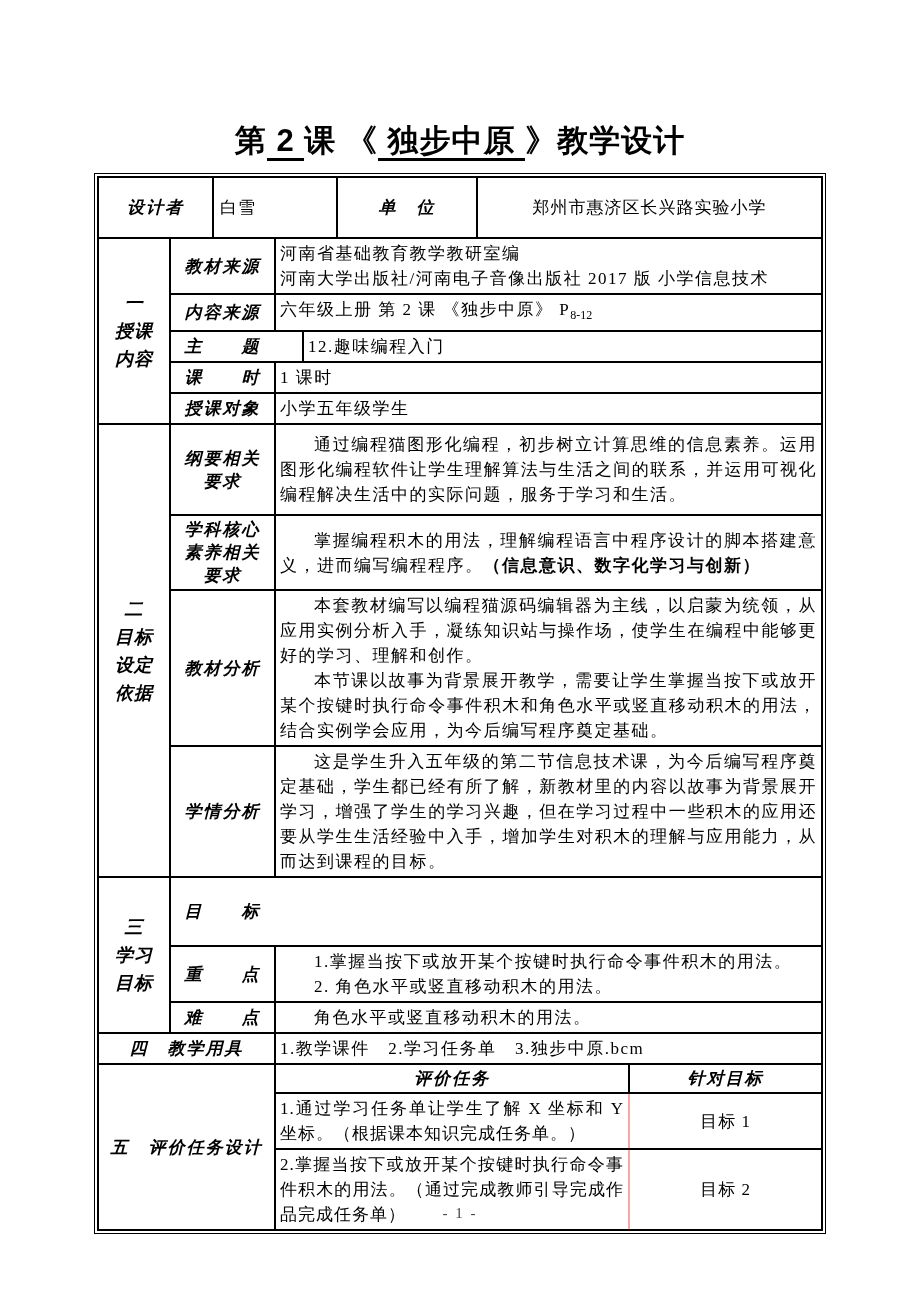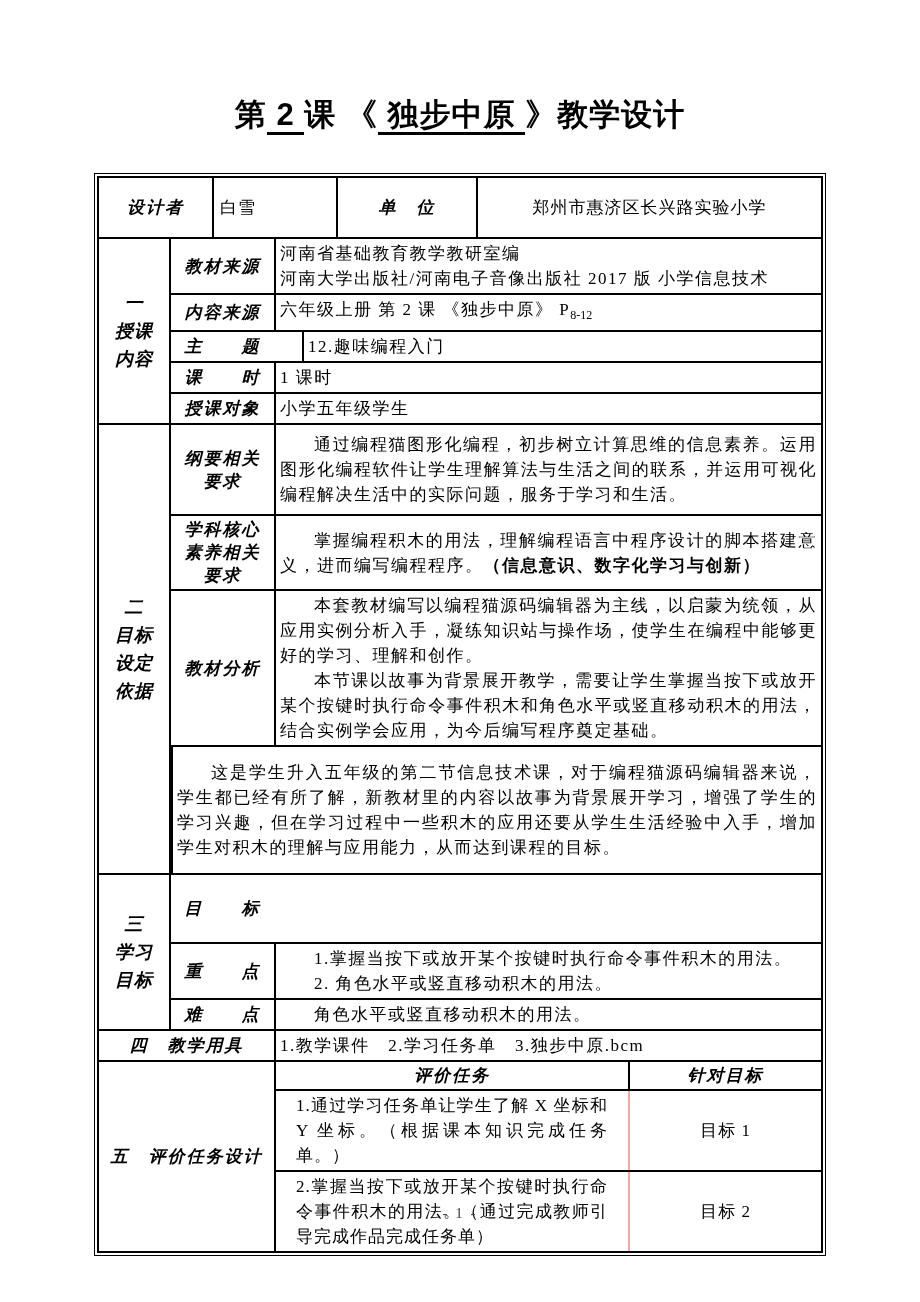--- a/index.html
+++ b/index.html
@@ -6,21 +6,21 @@
   html, body { width:920px; height:1302px; }
   body {
     position:relative;
     background:#ffffff;
     color:#000;
     font-family:"Liberation Serif", serif;
   }
 
   
   .page-title {
-    position:absolute; top:94px; left:0; width:100%;
+    position:absolute; top:120px; left:0; width:100%;
     text-align:center;
     font-family:"Liberation Sans", sans-serif;
     font-weight:bold; font-size:31px;
     white-space:pre;
     letter-spacing:1px;
   }
   .page-title .u { border-bottom:3px solid #000; }
 
   
   .doc-table {
@@ -76,21 +76,21 @@
   .c-unit-value { flex:1; justify-content:center; }
 
   
   .span2-cell { flex:0 0 175px; }
 
   
   .eval-task-head { flex:0 0 352px; }
   .eval-target-head { flex:1; border-left:2px solid #000; }
   .eval-task-cell {
     flex:0 0 352px; min-width:0;
-    padding:2px 20px; line-height:25px; letter-spacing:1px;
+    padding:2px 4px; line-height:25px; letter-spacing:1px;
     display:flex; flex-direction:column; justify-content:center;
   }
   .eval-task-cell p { text-align:justify; }
   .eval-target-cell {
     flex:1; border-left:2px solid #fca5a5;
     display:flex; align-items:center; justify-content:center;
     letter-spacing:1px;
   }
 
   
@@ -195,22 +195,23 @@
         </div>
       </div>
       <div class="sub-row r-matan">
         <div class="lbl lbl-cell">教材分析</div>
         <div class="content-cell">
           <p class="indent">本套教材编写以编程猫源码编辑器为主线，以启蒙为统领，从应用实例分析入手，凝练知识站与操作场，使学生在编程中能够更好的学习、理解和创作。</p>
           <p class="indent">本节课以故事为背景展开教学，需要让学生掌握当按下或放开某个按键时执行命令事件积木和角色水平或竖直移动积木的用法，结合实例学会应用，为今后编写程序奠定基础。</p>
         </div>
       </div>
       <div class="sub-row r-learner">
-        <div class="content-cell">
-          <p class="indent">这是学生升入五年级的第二节信息技术课，对于编程猫源码编辑器来说，学生都已经有所了解，新教材里的内容以故事为背景展开学习，增强了学生的学习兴趣，但在学习过程中一些积木的应用还要从学生生活经验中入手，增加学生对积木的理解与应用能力，从而达到课程的目标。</p>
+        <div class="lbl lbl-cell">学情分析</div>
+        <div class="content-cell">
+          <p class="indent">这是学生升入五年级的第二节信息技术课，为今后编写程序奠定基础，学生都已经有所了解，新教材里的内容以故事为背景展开学习，增强了学生的学习兴趣，但在学习过程中一些积木的应用还要从学生生活经验中入手，增加学生对积木的理解与应用能力，从而达到课程的目标。</p>
         </div>
       </div>
     </div>
   </div>
 
   <div class="t-row">
     <div class="side-cell">
       <div>三</div>
       <div>学习</div>
       <div>目标</div>

